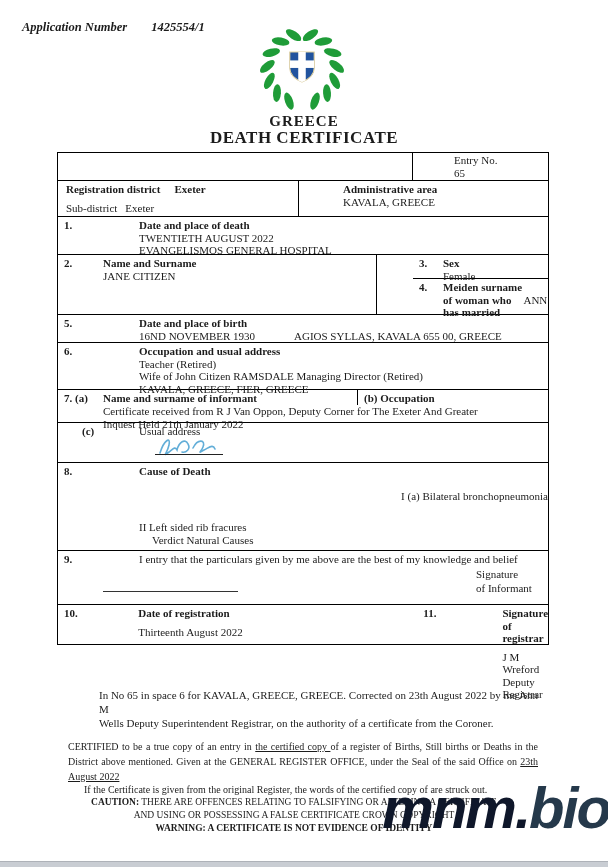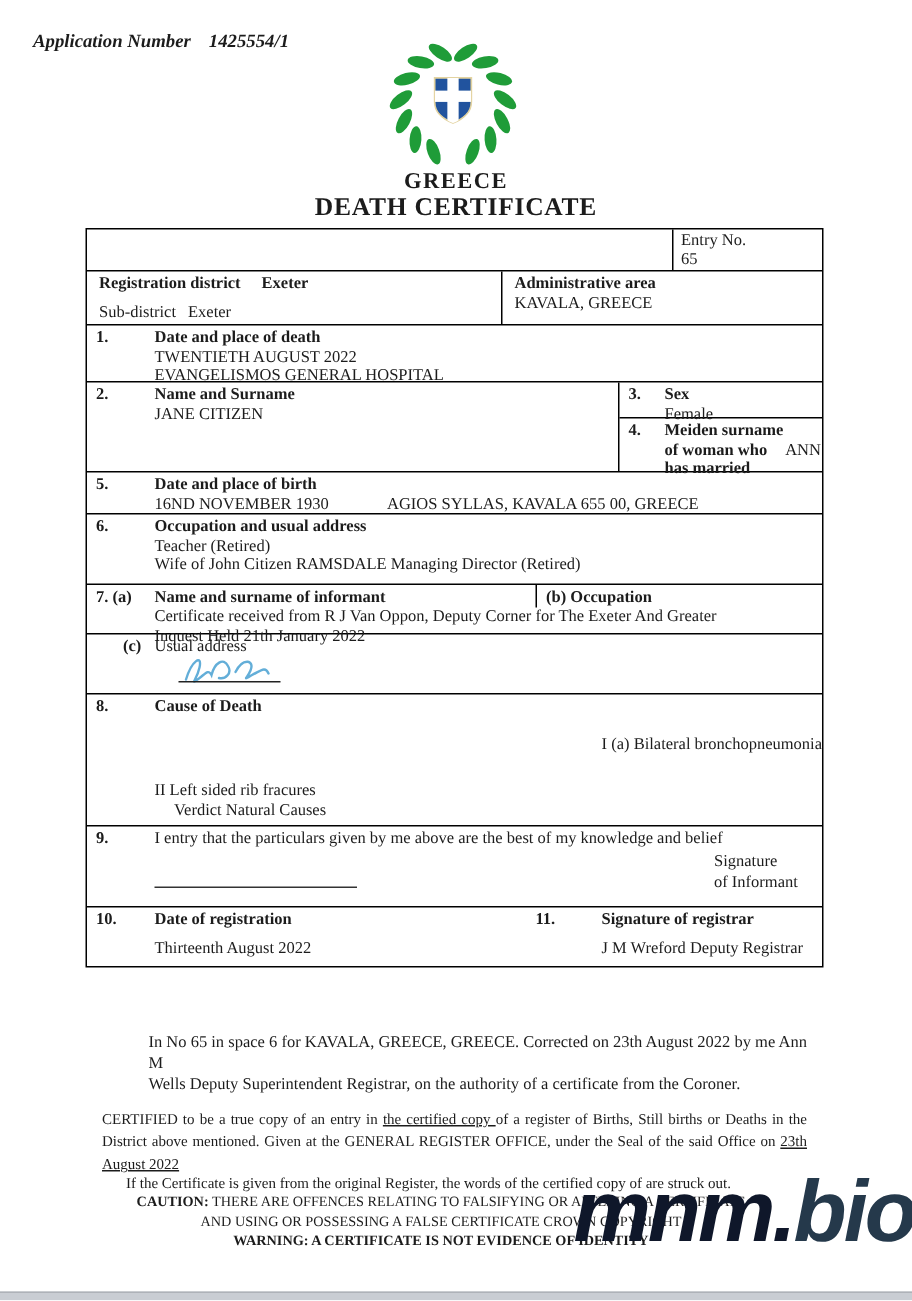--- a/index.html
+++ b/index.html
@@ -3,27 +3,27 @@
 <meta charset="utf-8">
 <style>
   * { box-sizing: border-box; margin: 0; padding: 0; }
   html,body { background:#fff; }
   .page {
     position: relative; width: 608px; height: 867px; background: #fff;
     font-family: "Liberation Serif", serif; color: #1c1c1c; overflow: hidden;
     margin: 0 auto;
   }
   .app-number { position:absolute; left:22px; top:20px; font-style:italic; font-weight:bold; font-size:12.5px; }
-  .app-number .lbl { margin-right:12px; }
+  .app-number .lbl { margin-right:24px; }
   .emblem { position:absolute; left:254px; top:20px; width:96px; height:94px; }
   .country { position:absolute; top:113px; left:0; width:100%; text-align:center; font-weight:bold; font-size:15px; letter-spacing:1px; }
   .doc-title { position:absolute; top:128px; left:0; width:100%; text-align:center; font-weight:bold; font-size:17px; letter-spacing:.5px; }
 
   .cert-table { position:absolute; left:57px; top:152px; width:492px; border:1px solid #000; font-size:11px; line-height:12.5px; }
-  .row { display:flex; border-top:1px solid #000; }
+  .row { display:flex; border-top:1px solid #000;gap:36px; }
   .row:first-child { border-top:none; }
   .b { font-weight:bold; }
   .num { width:45px; padding:2px 0 0 6px; font-weight:bold; white-space:nowrap; }
   .content { flex:1; padding-top:2px; position:relative; }
 
   .r-entry { height:27px; }
   .r-entry .blank { flex:1; border-right:1px solid #000; }
   .r-entry .entry-cell { width:99px; padding:1px 5px; }
 
   .r-district { height:36px; }
@@ -198,20 +198,21 @@
         </div>
       </div>
     </div>
 
     <div class="row r6">
       <div class="num">6.</div>
       <div class="content">
         <div class="b">Occupation and usual address</div>
         <div>Teacher (Retired)</div>
         <div>Wife of John Citizen RAMSDALE Managing Director (Retired)</div>
+        <div>KAVALA, GREECE, FIER, GREECE</div>
       </div>
     </div>
 
     <div class="row r7a">
       <div class="h7">
         <div class="left7">
           <div class="num">7. (a)</div>
           <div class="content b">Name and surname of informant</div>
         </div>
         <div class="right7">(b) Occupation</div>

